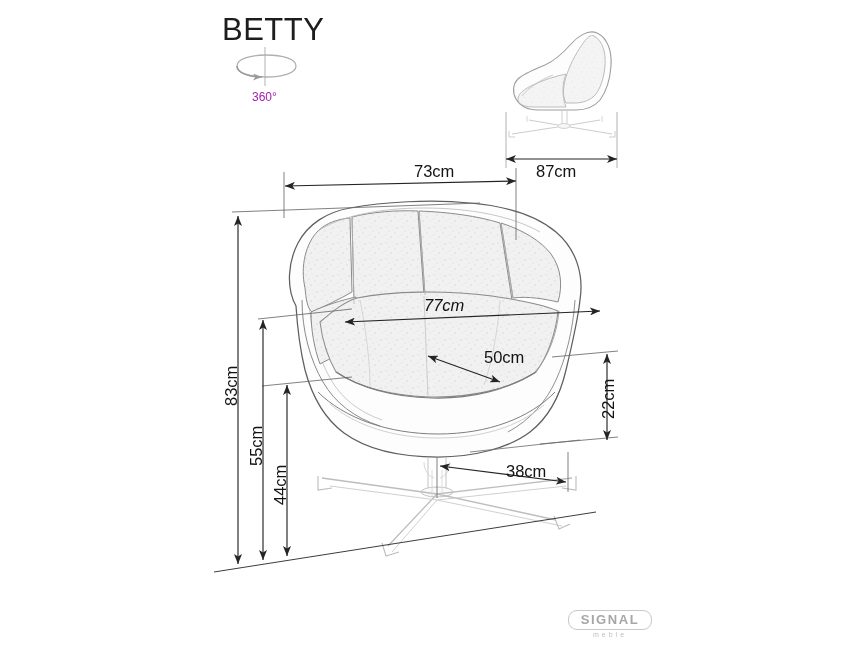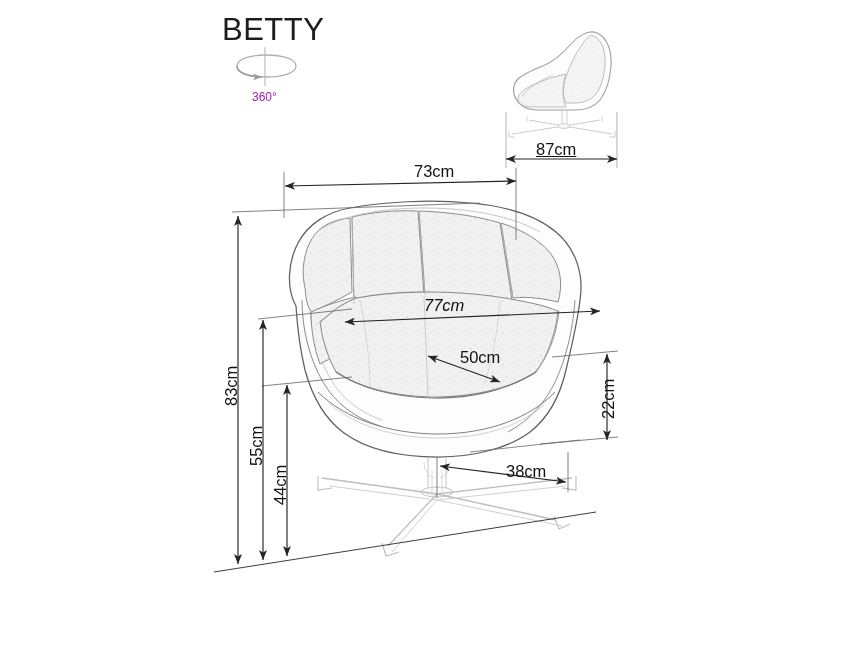--- a/index.html
+++ b/index.html
@@ -263,28 +263,32 @@
     </g>
   </svg>
 
   <div class="product-title">BETTY</div>
   <div class="rot-label">360°</div>
 
   <div class="dim" style="left:382px; top:162px;margin-left:32px;">73cm</div>
 
   <div class="dim" style="left:424px; top:296px;font-style:italic;">77cm</div>
 
-  <div class="dim" style="left:460px; top:348px;">50cm</div>
+  <div class="dim" style="left:484px; top:348px;">50cm</div>
 
   <div class="dim vert" style="left:222px; top:406px;">83cm</div>
 
   <div class="dim vert" style="left:247px; top:466px;">55cm</div>
 
   <div class="dim vert" style="left:271px; top:505px;">44cm</div>
 
   <div class="dim vert" style="left:599px; top:419px;">22cm</div>
 
   <div class="dim" style="left:506px; top:462px;">38cm</div>
 
-  <div class="dim" style="left:536px; top:140px;text-decoration:underline;">87cm</div>
-
+  <div class="dim" style="left:536px; top:162px;">87cm</div>
+
+  <div class="logo">
+    <div class="logo-badge">SIGNAL</div>
+    <div class="logo-sub">meble</div>
+  </div>
 
 </div>
 
 </body></html>

